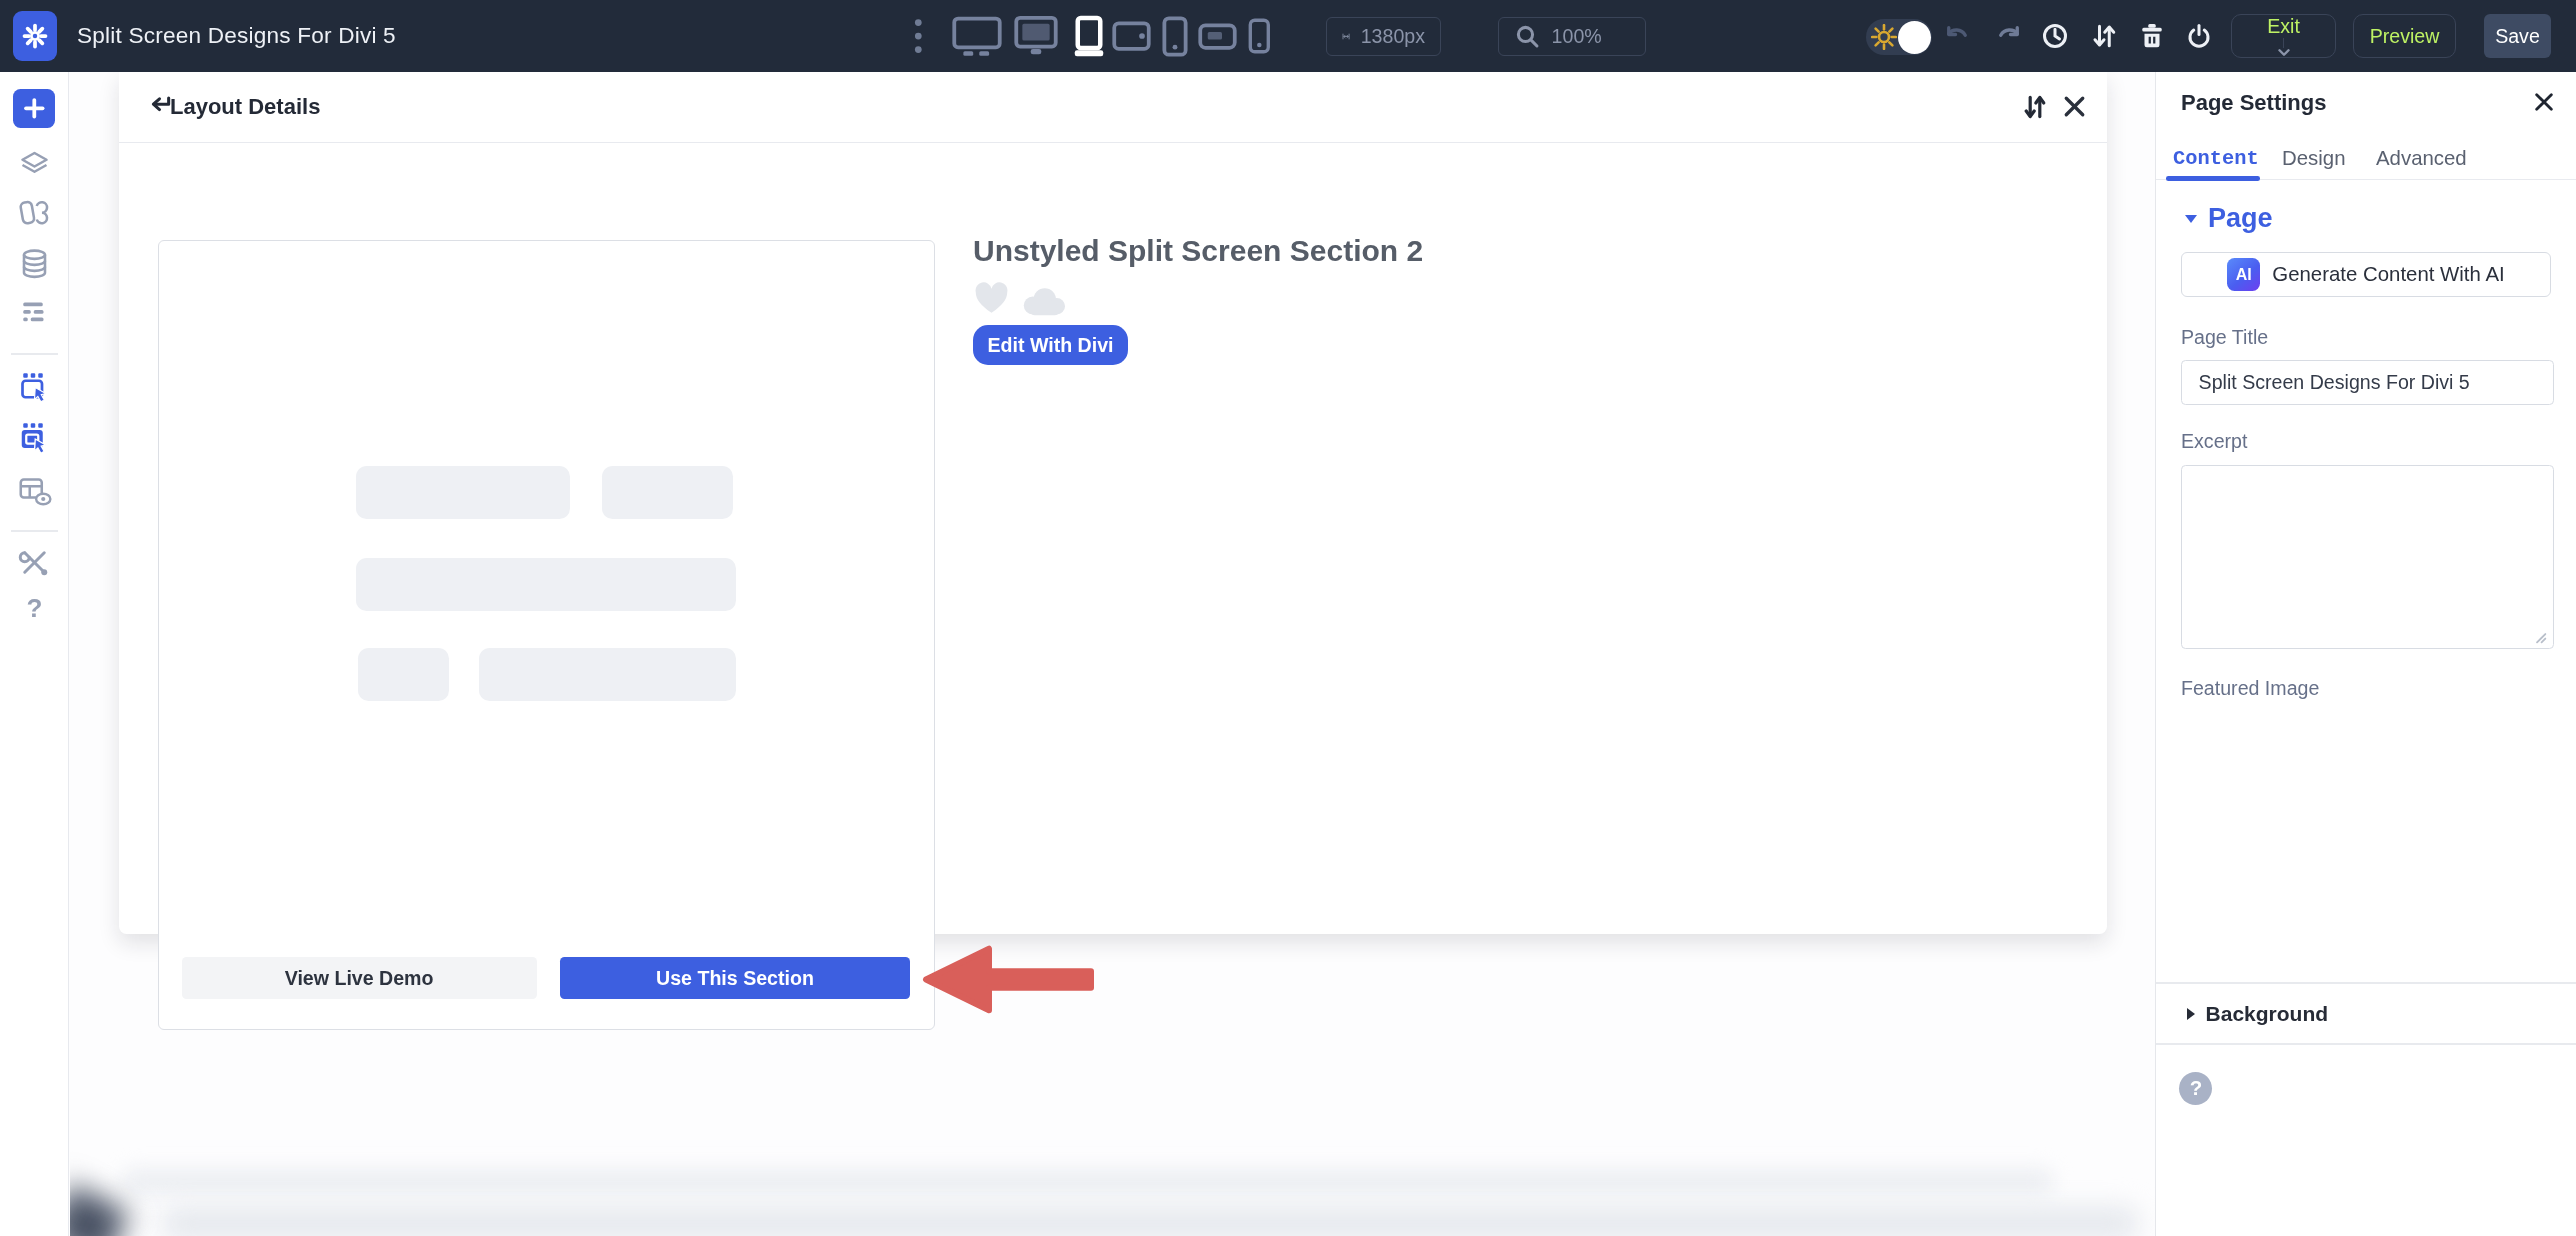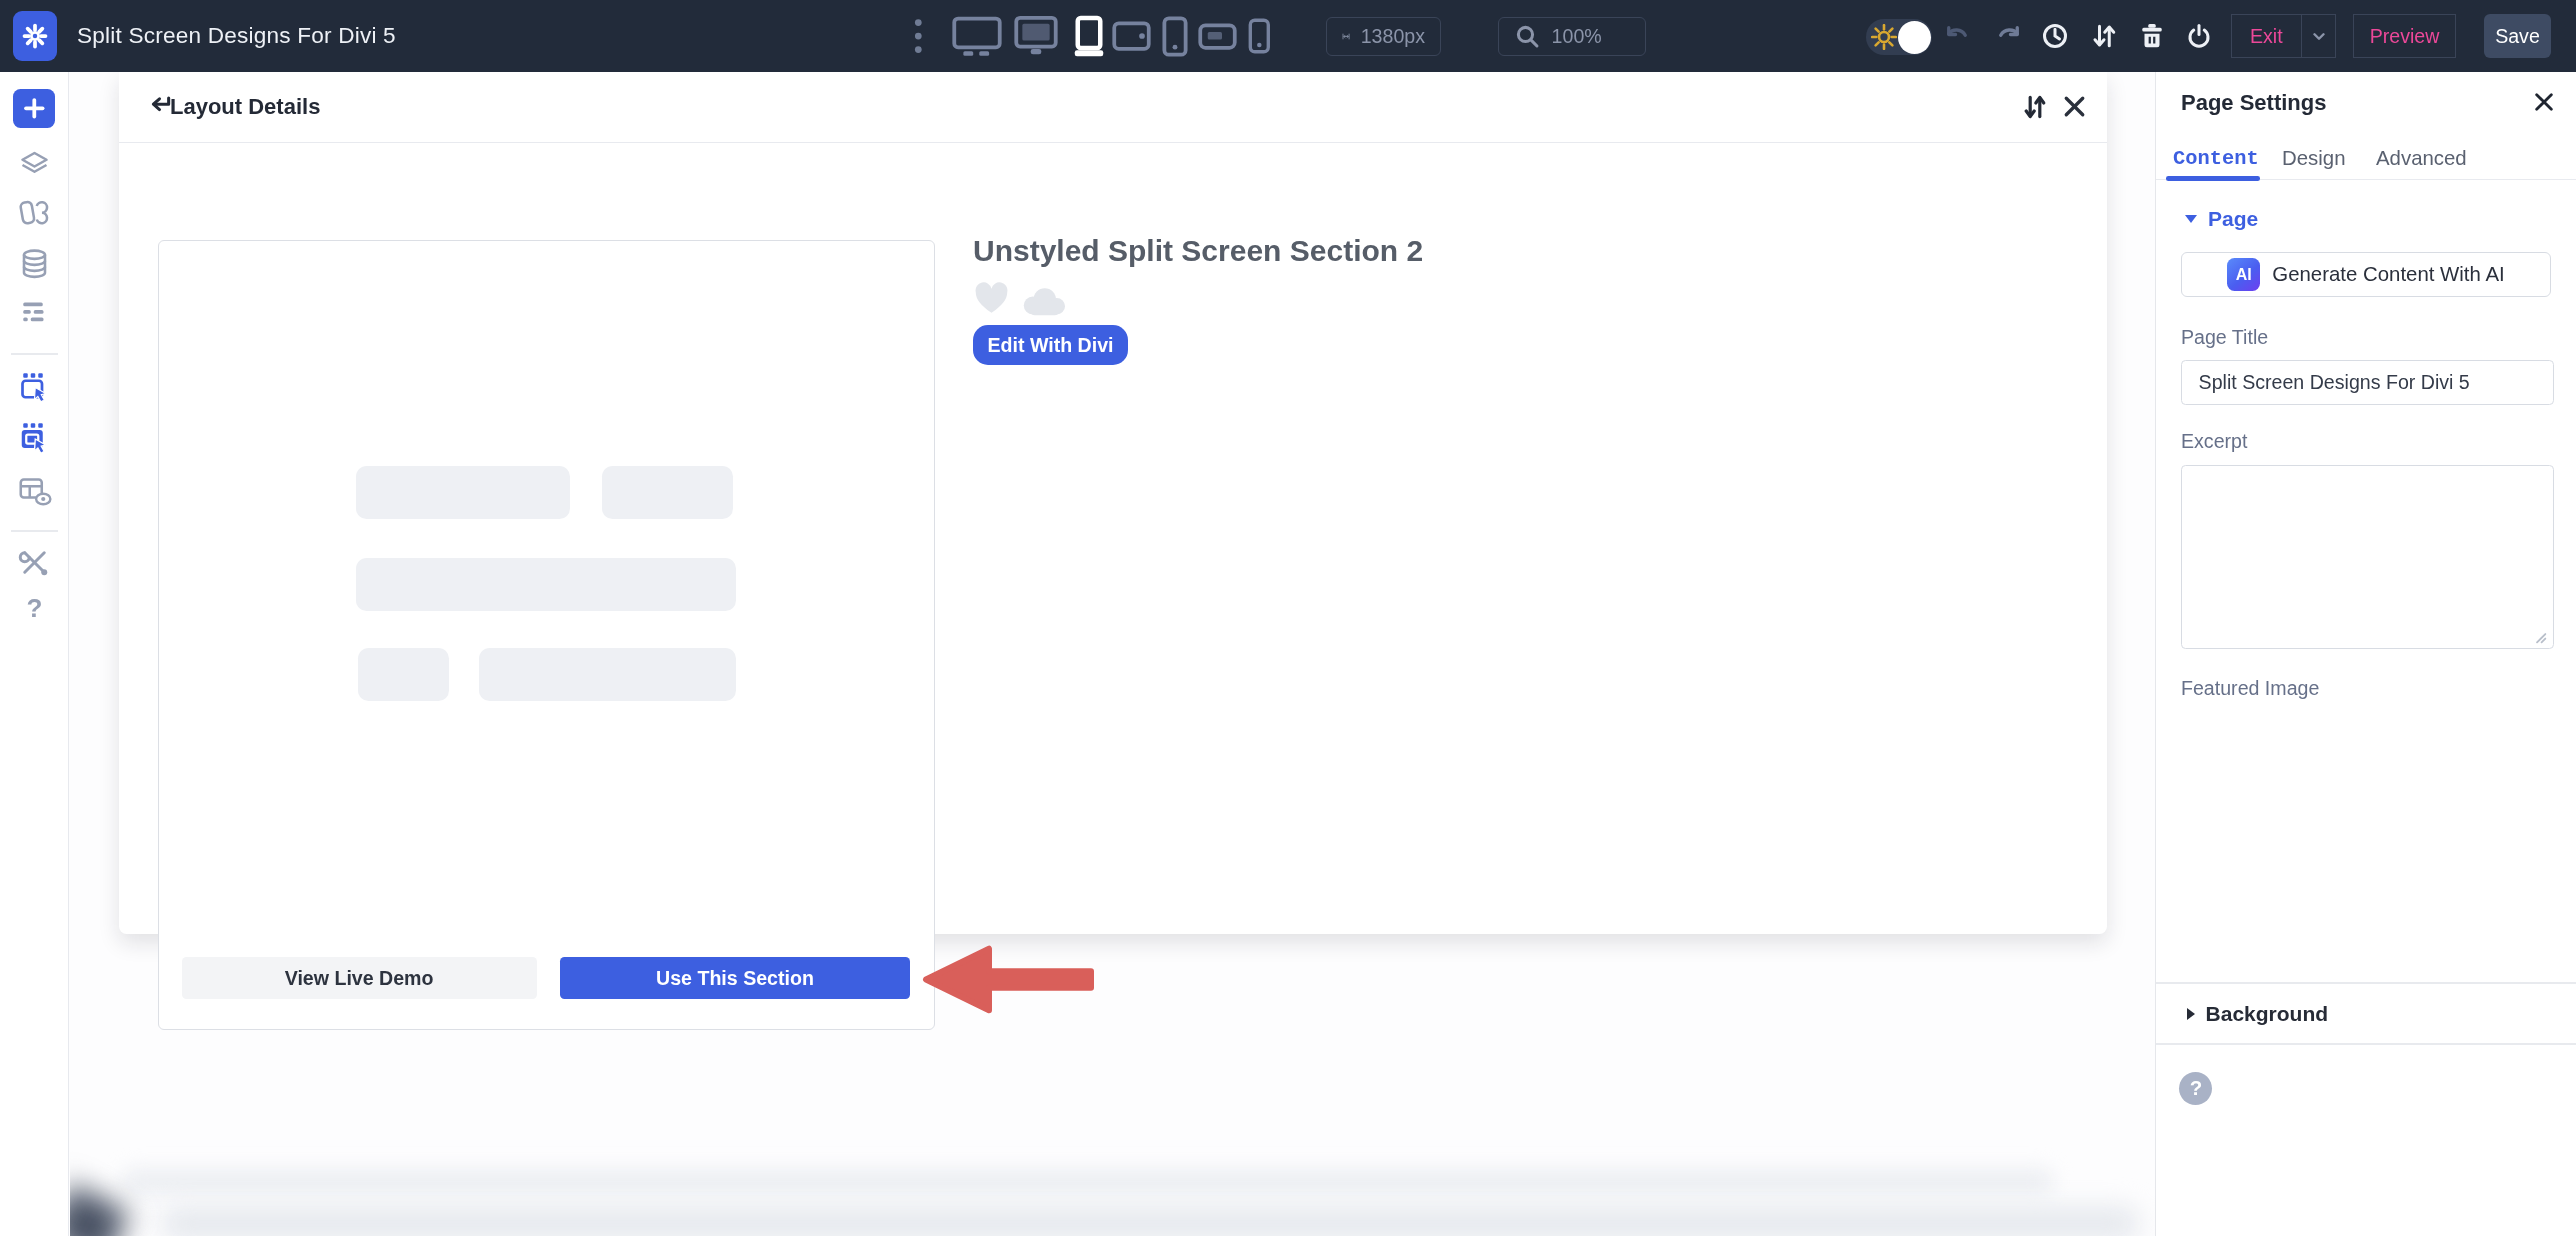--- a/index.html
+++ b/index.html
@@ -11,23 +11,23 @@
   .topbar{position:absolute;left:0;top:0;width:2576px;height:72px;background:#222b3a;z-index:50;}
   .logo-btn{position:absolute;left:13px;top:10.6px;width:44px;height:50px;border-radius:9px;
             background:#3d5fe0;display:flex;align-items:center;justify-content:center;cursor:pointer;}
   .logo-btn svg{display:block;}
   .doc-title{position:absolute;left:77px;top:0;height:72px;display:flex;align-items:center;
              color:#eef1f6;font-size:22.6px;font-weight:500;letter-spacing:0.2px;}
   .tb-ic{position:absolute;top:0;height:72px;display:flex;align-items:center;justify-content:center;cursor:pointer;}
   .tb-box{position:absolute;top:16.6px;height:39px;border:1.5px solid #3a4458;border-radius:6px;
           display:flex;align-items:center;gap:10.6px;padding:0 15px;box-sizing:border-box;
           color:#8b94a9;font-size:19.6px;cursor:pointer;}
-  .tb-btn{position:absolute;top:14.3px;height:44px;border:1.5px solid #3a4458;border-radius:0;
-          display:flex;align-items:center;justify-content:center;color:#ec4899;font-size:19.6px;
-          box-sizing:border-box;cursor:pointer;}
+  .tb-btn{position:absolute;top:14.3px;height:44px;border:1.5px solid #3a4458;border-radius:10px;
+          display:flex;align-items:center;justify-content:center;color:#bef264;font-size:19.6px;
+          box-sizing:border-box;cursor:pointer;flex-direction:column;}
   .tb-btn .divider{width:1.5px;height:100%;background:#3a4458;}
   .save-btn{position:absolute;top:14.3px;height:44px;border-radius:6px;background:#3e4b63;color:#fff;
             display:flex;align-items:center;justify-content:center;font-size:19.6px;cursor:pointer;}
   .toggle{position:absolute;left:1866px;top:19px;width:66px;height:36px;border-radius:19.6px;
           background:#323d51;cursor:pointer;}
   .toggle .knob{position:absolute;right:1.5px;top:1.5px;width:33px;height:33px;border-radius:50%;background:#fff;}
   .toggle .sun{position:absolute;left:4.5px;top:5.3px;}
 
   
   .sidebar{position:absolute;left:0;top:72px;width:69px;height:1164px;background:#fff;
@@ -85,21 +85,21 @@
               box-sizing:border-box;}
   .ptab{position:absolute;top:0;height:41px;display:flex;align-items:center;font-size:20.4px;cursor:pointer;}
   .ptab.active{color:#3d5fe0;font-weight:600;}
   .ptab.inactive{color:#5a6170;}
   .ptab-underline{position:absolute;left:9.8px;top:38px;width:94px;height:4.5px;background:#3d5fe0;border-radius:2.3px;}
   .sec-row{position:absolute;left:0;width:100%;height:33px;display:flex;align-items:center;cursor:pointer;}
   .tri-down{width:0;height:0;border-left:6px solid transparent;border-right:6px solid transparent;
             border-top:8.3px solid #3d5fe0;margin-left:29.4px;}
   .tri-right{width:0;height:0;border-top:6px solid transparent;border-bottom:6px solid transparent;
              border-left:8.3px solid #262b36;margin-left:31px;}
-  .sec-label-blue{margin-left:10.6px;color:#3d5fe0;font-size:21px;font-weight:600;text-align:right;}
+  .sec-label-blue{margin-left:10.6px;color:#3d5fe0;font-size:27px;font-weight:600;text-align:right;}
   .sec-label-dark{margin-left:10.6px;color:#262b36;font-size:21px;font-weight:600;}
   .gen-btn{position:absolute;left:25px;top:180px;width:370px;height:45px;border:1.5px solid #d8dce3;
            border-radius:6px;box-sizing:border-box;display:flex;align-items:center;justify-content:center;
            gap:12px;cursor:pointer;background:#fff;}
   .ai-badge{width:33px;height:33px;border-radius:7.5px;background:linear-gradient(140deg,#5a8bfa 0%,#4a5ef0 55%,#6e3ef0 100%);
             color:#fff;font-size:16px;font-weight:700;display:flex;align-items:center;justify-content:center;}
   .gen-label{color:#2b303c;font-size:20.4px;}
   .fld-label{position:absolute;left:25px;color:#667089;font-size:19.6px;}
   .text-input{position:absolute;left:25px;width:373px;height:45px;border:1.5px solid #d8dce3;border-radius:4.5px;
               box-sizing:border-box;font-family:"Liberation Sans",sans-serif;font-size:19.6px;color:#343b49;

